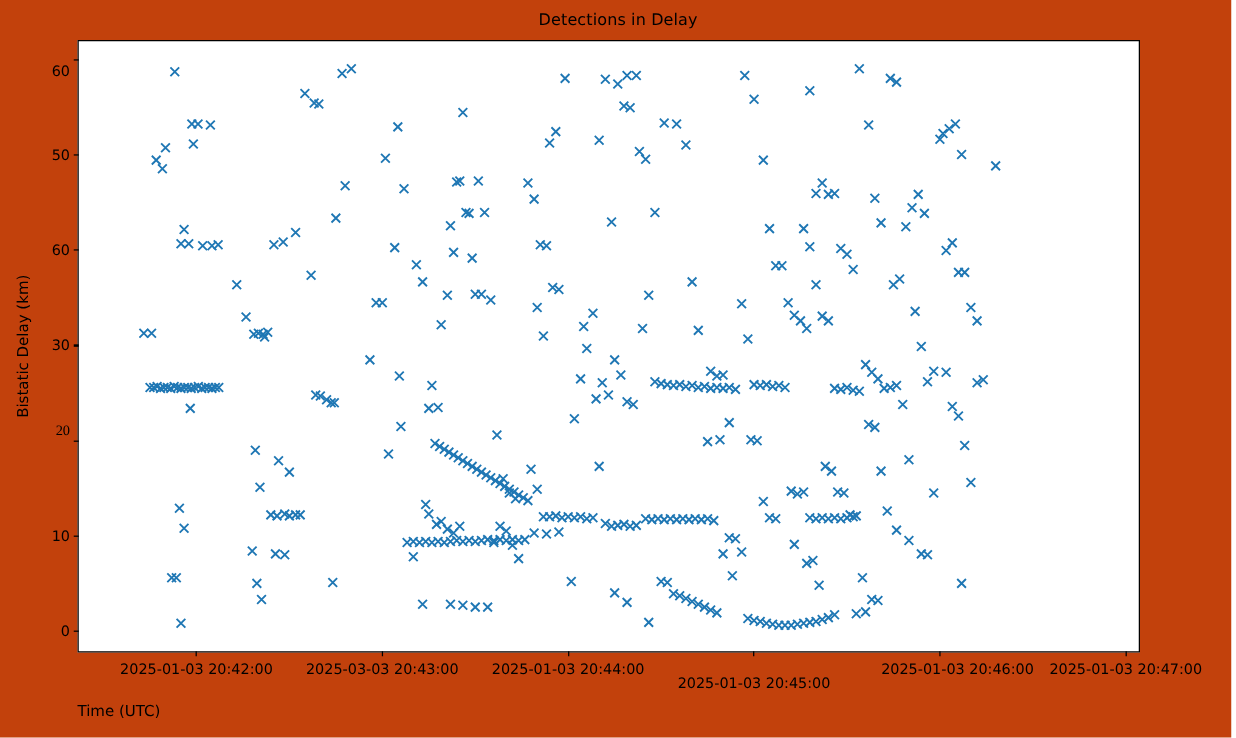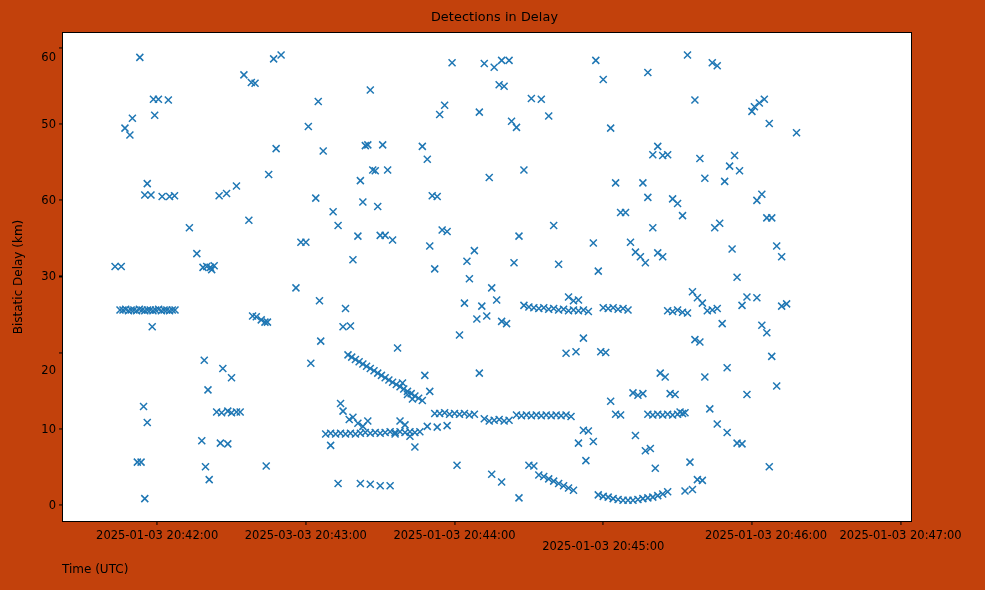--- a/index.html
+++ b/index.html
@@ -544,21 +544,21 @@
           <path d="M720.1151603498542,267.36956521739137L727.1151603498542,274.36956521739137M720.1151603498542,274.36956521739137L727.1151603498542,267.36956521739137"></path>
           <path d="M730.027696793003,96.17391304347831L737.027696793003,103.17391304347831M730.027696793003,103.17391304347831L737.027696793003,96.17391304347831"></path>
           <path d="M702.768221574344,430.19565217391306L709.768221574344,437.19565217391306M702.768221574344,437.19565217391306L709.768221574344,430.19565217391306"></path>
         </g>
       </svg>
   <div class="tick-y-mark" style="top: 471.739px;"></div>
       <div class="tick-y" style="top: 471.739px;">0</div>
       <div class="tick-y-mark" style="top: 395.652px;"></div>
       <div class="tick-y" style="top: 395.652px; text-align: right;">10</div>
       <div class="tick-y-mark" style="top: 319.565px;"></div>
-      <div class="tick-y" style="top: 337px;">20</div>
+      <div class="tick-y" style="top: 312px; font-family: Liberation Serif, serif;">20</div>
       <div class="tick-y-mark" style="top: 243.478px;"></div>
       <div class="tick-y" style="top: 243.478px;">30</div>
       <div class="tick-y-mark" style="top: 167.391px;"></div>
       <div class="tick-y" style="top: 167.391px;">60</div>
       <div class="tick-y-mark" style="top: 91.3043px;"></div>
       <div class="tick-y" style="top: 91.3043px;">50</div>
       <div class="tick-y-mark" style="top: 15.2174px;"></div>
       <div class="tick-y" style="top: 24px; margin-left: 40px;">60</div>
       <div class="tick-x-mark" style="left: 94.1691px;"></div>
       <div class="tick-x" style="left: 94.1691px;">2025-01-03 20:42:00</div>

